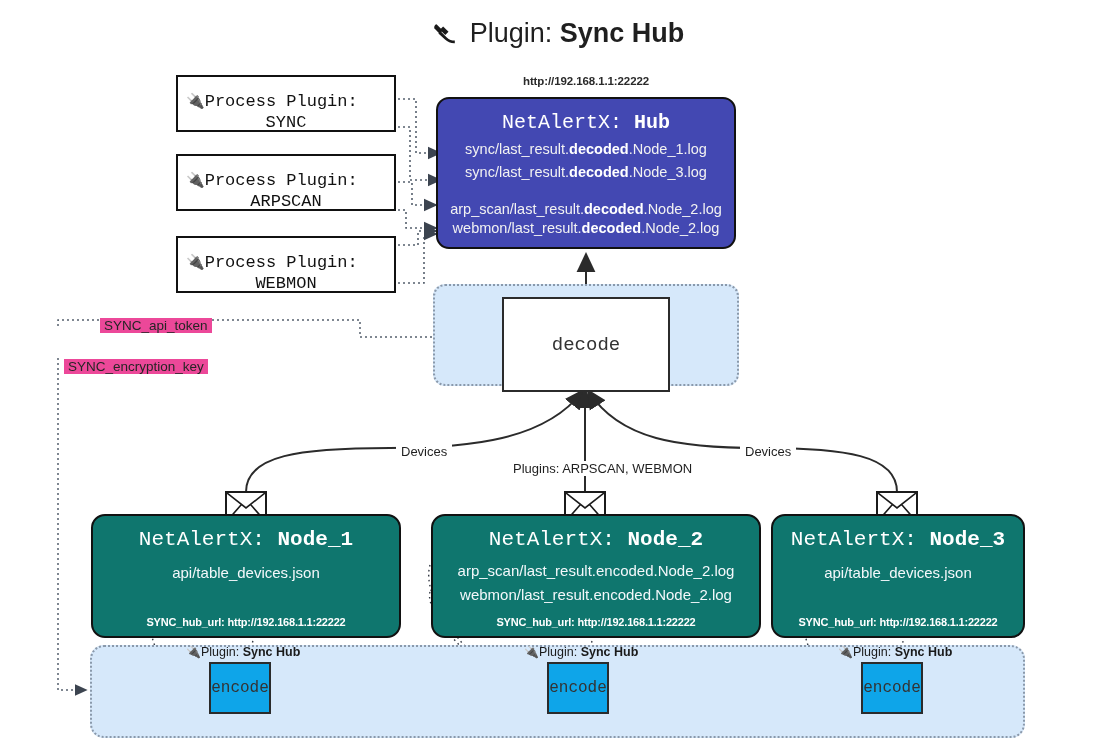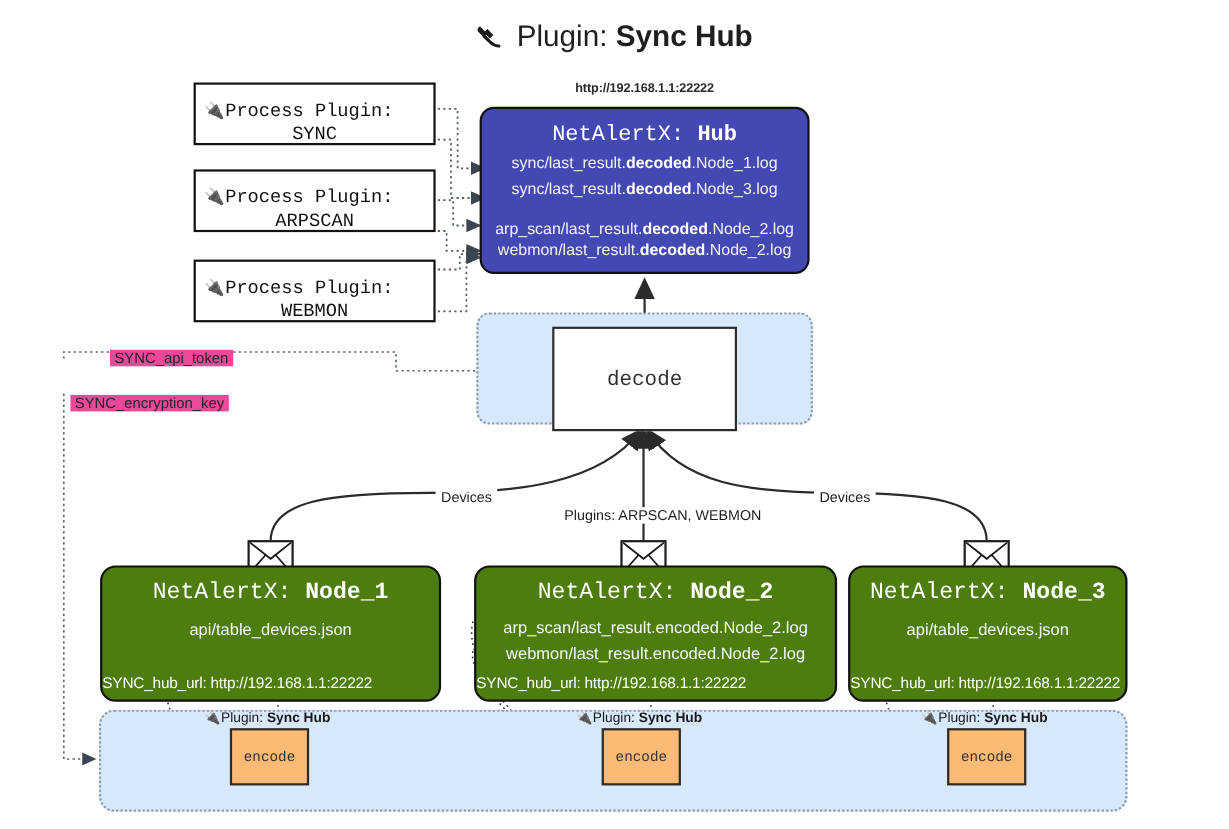--- a/index.html
+++ b/index.html
@@ -88,37 +88,37 @@
 
   
   .tok-label {
     position:absolute; font-size:13.5px; color:#252525; background:#ec4899;
     padding:0 4px; white-space:nowrap;
   }
 
   
   .node {
     position:absolute;
-    background:#4d7c0f;
+    background:#0f766e;
     border:2px solid #111;
     border-radius:14px;
     color:#ffffff;
   }
   .node-title {
     font-family:"Liberation Mono", monospace;
     font-size:21px; text-align:center; margin-top:12px; white-space:nowrap;
   }
   .node-title b { font-weight:700; }
   .node-line {
     font-size:15px; text-align:center; white-space:nowrap;
     color:#f4f8fb; margin-top:13px;
   }
   .node-foot {
     position:absolute; bottom:8px; left:0; width:100%;
-    text-align:left; font-size:14px; font-weight:400;
+    text-align:center; font-size:11px; font-weight:700;
     color:#ffffff; letter-spacing:-0.2px; white-space:nowrap;
   }
 
   
   .env {
     position:absolute; width:42px; height:32px;
     background:#ffffff; border:2px solid #1b1b1b;
   }
   .env svg { display:block; }
 
@@ -128,25 +128,25 @@
     background:#d6e8fa;
     border:2px dotted #8a99ab;
     border-radius:14px;
   }
   .band-label {
     position:absolute; font-size:12.5px; white-space:nowrap; color:#1a1a1a;
   }
   .band-label b { font-weight:700; }
   .band-label .plug-sm { font-size:12px; }
   .encode-box {
-    position:absolute; width:72px; height:52px;
-    background:#fdba74; border:2px solid #2b2b2b;
+    position:absolute; width:62px; height:52px;
+    background:#0ea5e9; border:2px solid #2b2b2b;
     display:flex; align-items:center; justify-content:center;
     font-family:"Liberation Mono", monospace;
-    font-size:13px; color:#333;
+    font-size:16px; color:#333;
   }
 
   
   .edge-label {
     position:absolute; font-size:13px; color:#1f1f1f;
     background:#ffffff; padding:0 5px; white-space:nowrap;
   }
 </style>
 </head>
 <body>

